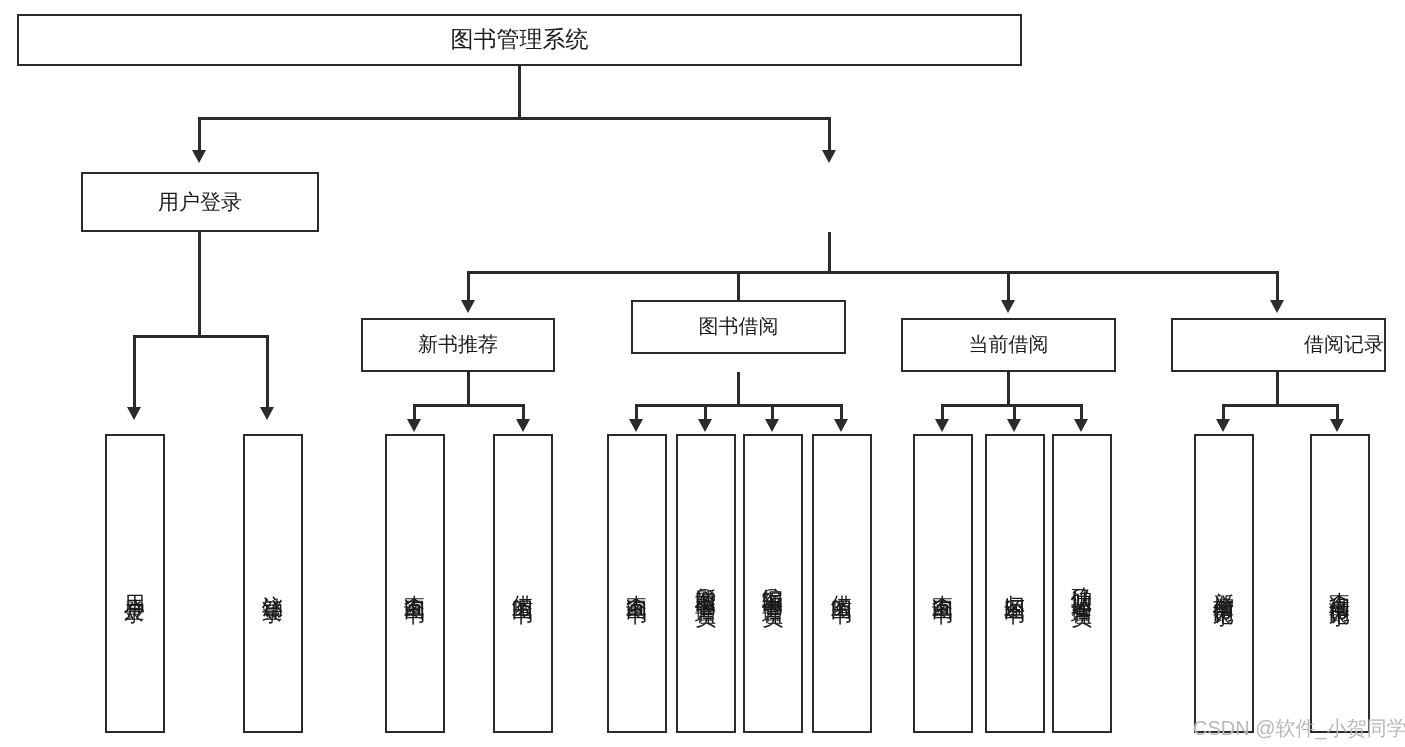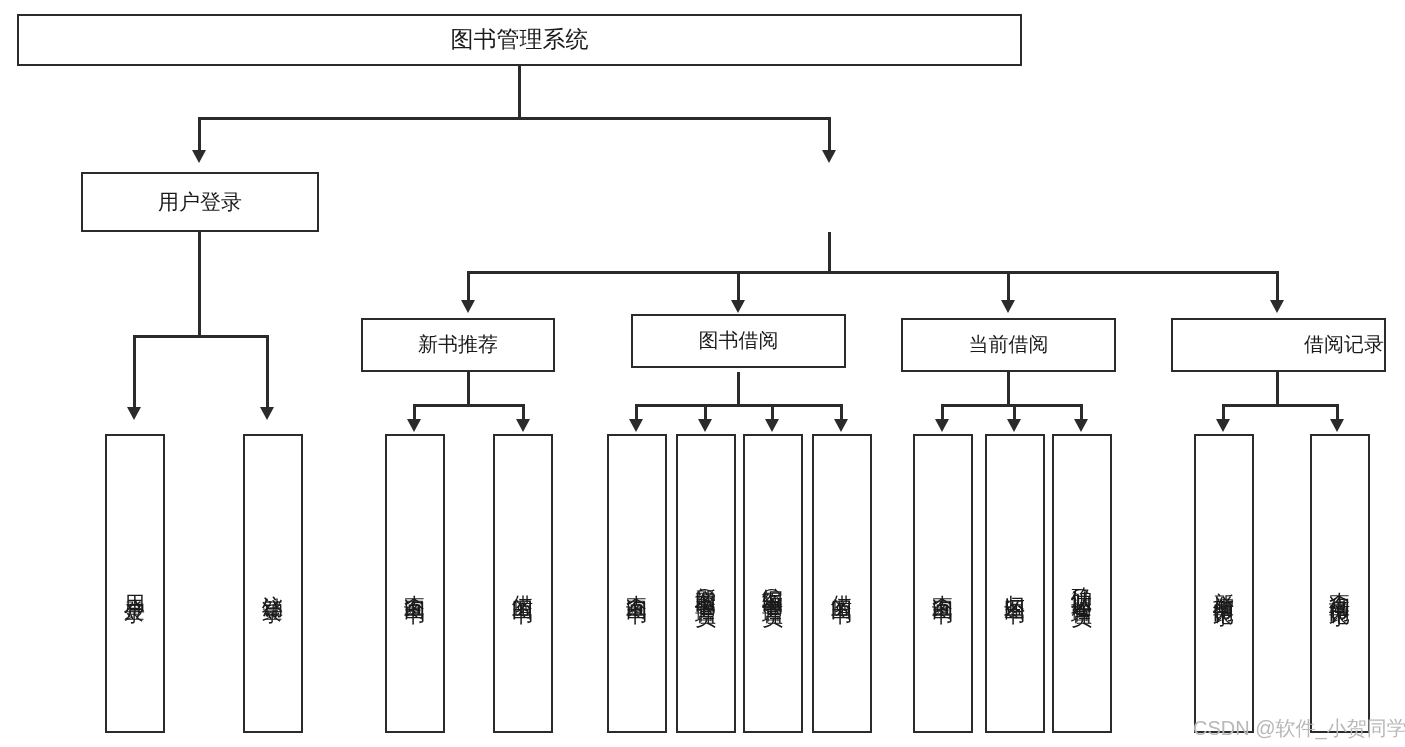--- a/index.html
+++ b/index.html
@@ -116,21 +116,21 @@
   <div class="line vline" style="left:737px;top:271px;width:3px;height:33px;"></div>
   <div class="arrow" style="left:731px;top:300px;"></div>
   <div class="line vline" style="left:1007px;top:271px;width:3px;height:33px;"></div>
   <div class="arrow" style="left:1001px;top:300px;"></div>
   <div class="line vline" style="left:1276px;top:271px;width:3px;height:33px;"></div>
   <div class="arrow" style="left:1270px;top:300px;"></div>
 
   <div class="node lvl3" style="left:361px;top:318px;width:194px;height:54px;">
     <span class="node-label">新书推荐</span>
   </div>
-  <div class="node lvl3" style="left:631px;top:314px;width:215px;height:54px;">
+  <div class="node lvl3" style="left:631px;top:300px;width:215px;height:54px;">
     <span class="node-label">图书借阅</span>
   </div>
   <div class="node lvl3" style="left:901px;top:318px;width:215px;height:54px;">
     <span class="node-label">当前借阅</span>
   </div>
   <div class="node lvl3" style="left:1171px;top:318px;width:215px;height:54px;justify-content:flex-end;">
     <span class="node-label">借阅记录</span>
   </div>
 
   <div class="line vline" style="left:467px;top:372px;width:3px;height:35px;"></div>

